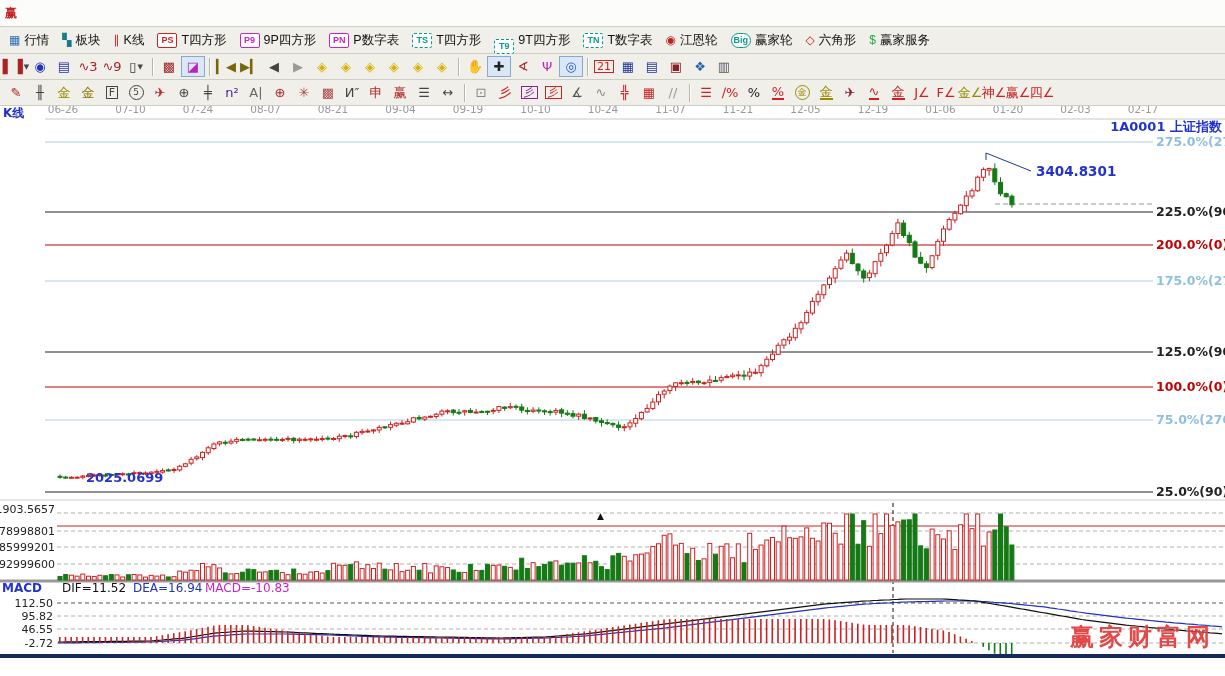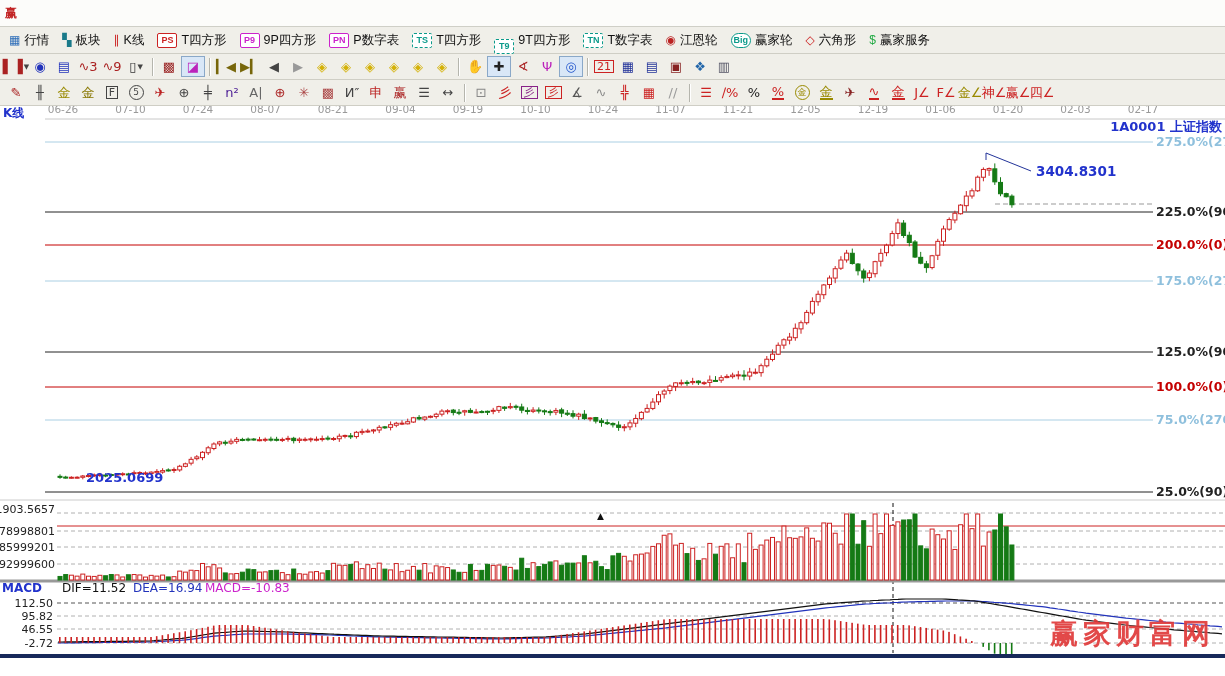--- a/index.html
+++ b/index.html
@@ -31,21 +31,21 @@
   .ic .g{line-height:1;white-space:nowrap}
   .ic .g.box{border:1px solid currentColor;padding:0 2px;font-size:11px}
   .ic .g.circ{border:1px solid currentColor;border-radius:50%;width:13px;height:13px;line-height:13px;font-size:9px;text-align:center}
   .ic .g.ul{border-bottom:2px solid currentColor}
   .ic .caret{font-size:7px;color:#444;margin-left:1px}
   .sep{width:1px;height:18px;background:#b5b5ad;box-shadow:1px 0 0 #fff;margin:0 4px;flex:none}
   
   .chart-wrap{position:relative;height:548px;background:#fff}
   .chart-wrap svg{position:absolute;left:0;top:0}
   .chart-wrap svg text{font-family:"DejaVu Sans","Liberation Sans",sans-serif}
-  .watermark{position:absolute;right:10px;bottom:1px;font-size:28px;font-weight:bold;color:#e03a3a;
+  .watermark{position:absolute;right:10px;bottom:1px;font-size:24px;font-weight:bold;color:#e03a3a;
              letter-spacing:5px;opacity:.92;text-shadow:0 0 2px rgba(255,255,255,.55);pointer-events:none}
   .bottombar{height:4px;background:#17295a}
 </style>
 </head>
 <body>
 
 <div>
 
 
   <div class="menubar">

